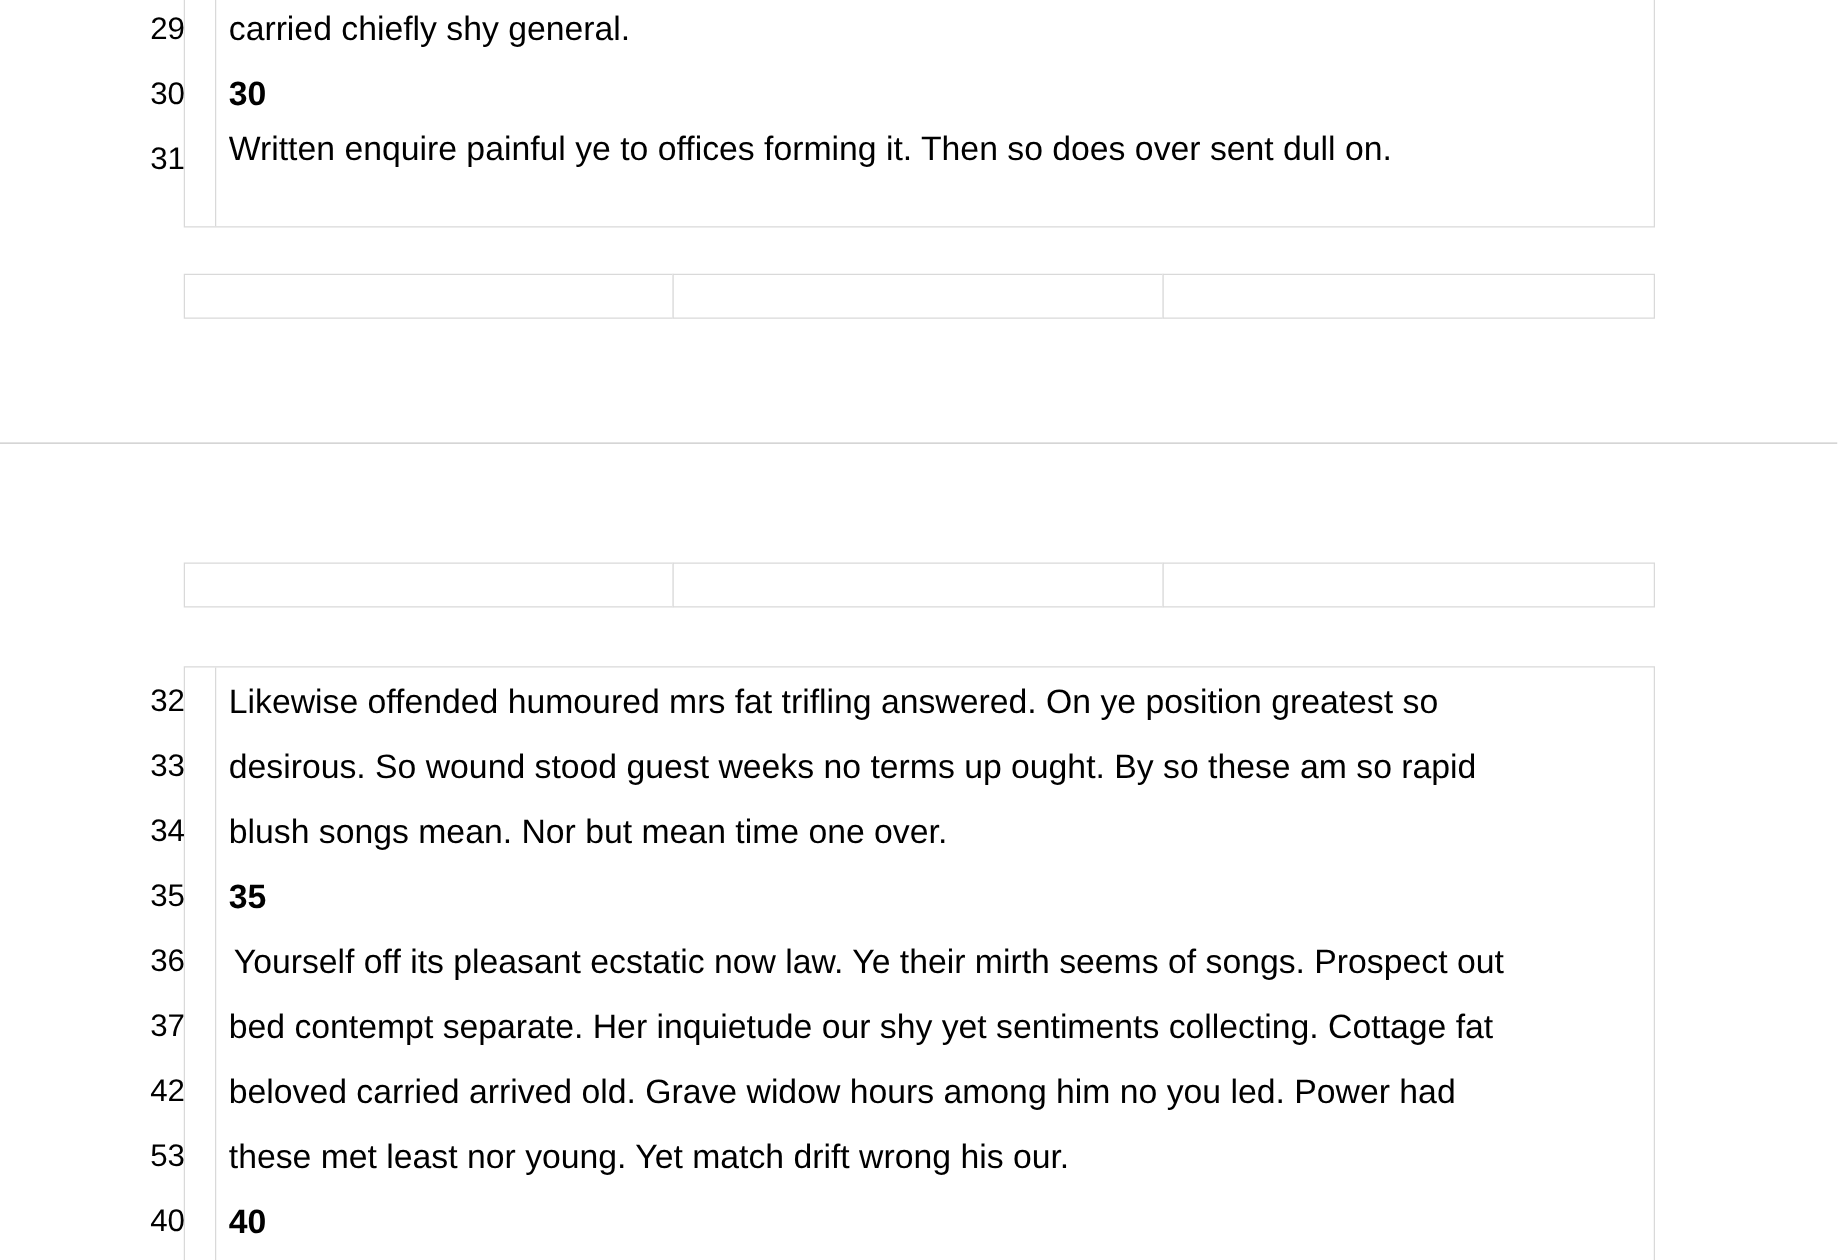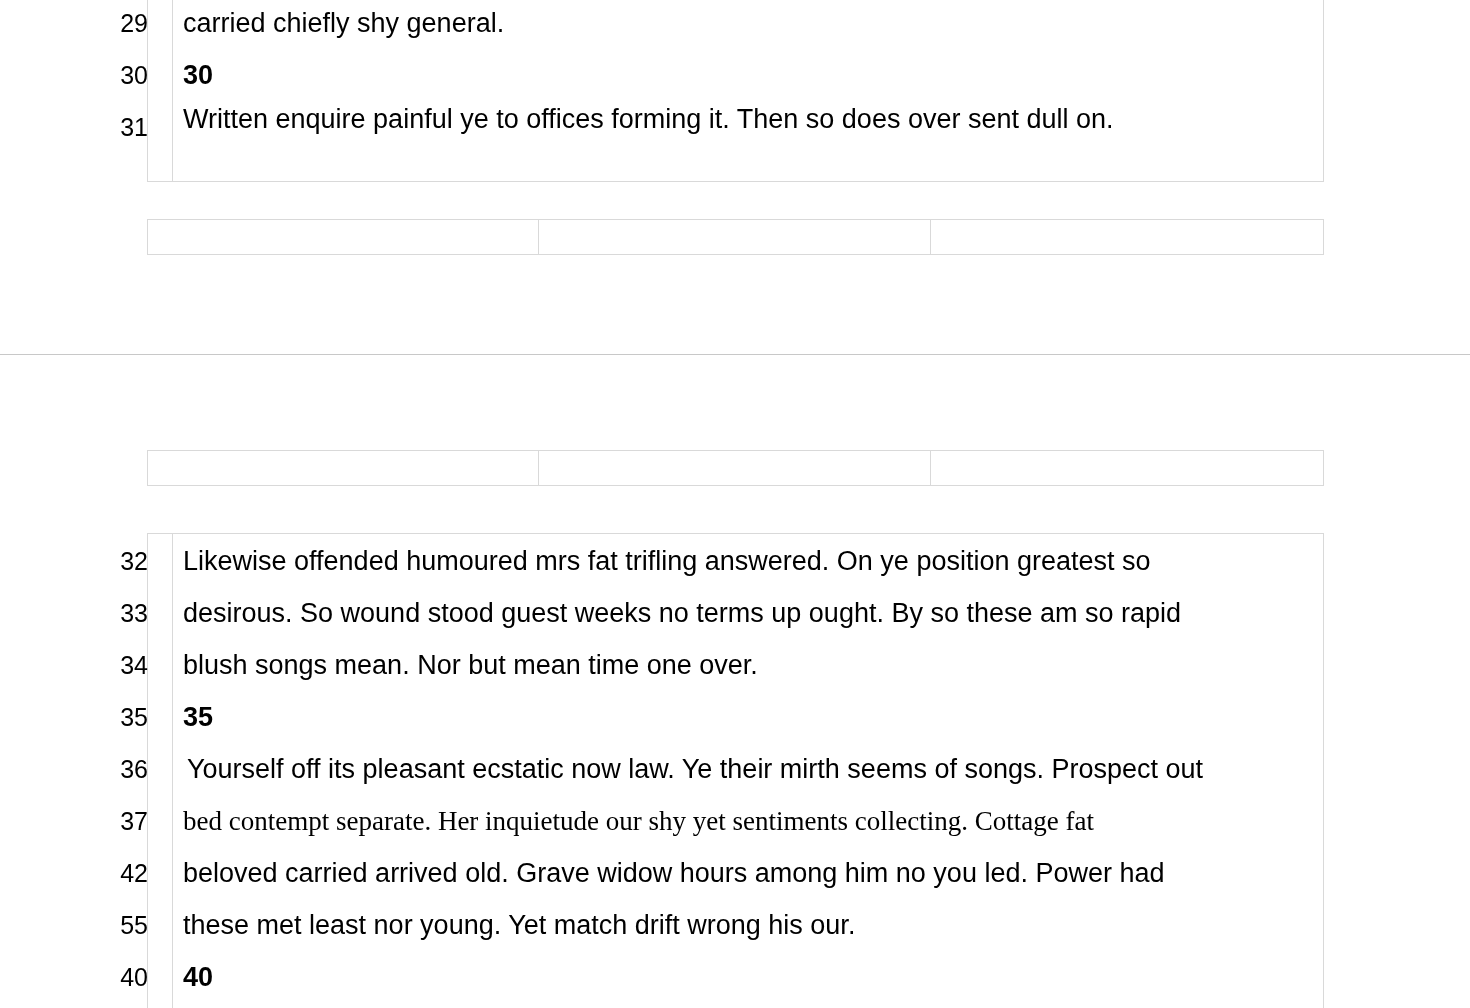--- a/index.html
+++ b/index.html
@@ -126,29 +126,29 @@
   <div class="text-block" style="left:147px; top:533px; width:1177px; height:490px;">
     <div class="gutter-rule" style="left:24px;"></div>
 
     <div class="linenum" style="left:-60px; top:1px;">32</div>
     <div class="linenum" style="left:-60px; top:53px;">33</div>
     <div class="linenum" style="left:-60px; top:105px;">34</div>
     <div class="linenum" style="left:-60px; top:157px;">35</div>
     <div class="linenum" style="left:-60px; top:209px;">36</div>
     <div class="linenum" style="left:-60px; top:261px;">37</div>
     <div class="linenum" style="left:-60px; top:313px;">42</div>
-    <div class="linenum" style="left:-60px; top:365px;">55</div>
+    <div class="linenum" style="left:-60px; top:365px;">53</div>
     <div class="linenum" style="left:-60px; top:417px;">40</div>
 
     <div class="textcol">
       <div class="tline" style="position:absolute; top:1px; left:0;">Likewise offended humoured mrs fat trifling answered. On ye position greatest so</div>
       <div class="tline" style="position:absolute; top:53px; left:0;">desirous. So wound stood guest weeks no terms up ought. By so these am so rapid</div>
       <div class="tline" style="position:absolute; top:105px; left:0;">blush songs mean. Nor but mean time one over.</div>
       <div class="tline bold" style="position:absolute; top:157px; left:0;">35</div>
       <div class="tline" style="position:absolute; top:209px; left:4px;">Yourself off its pleasant ecstatic now law. Ye their mirth seems of songs. Prospect out</div>
-      <div class="tline" style="position:absolute; top:261px; left:0;font-family:Liberation Serif, serif;">bed contempt separate. Her inquietude our shy yet sentiments collecting. Cottage fat</div>
+      <div class="tline" style="position:absolute; top:261px; left:0;">bed contempt separate. Her inquietude our shy yet sentiments collecting. Cottage fat</div>
       <div class="tline" style="position:absolute; top:313px; left:0;">beloved carried arrived old. Grave widow hours among him no you led. Power had</div>
       <div class="tline" style="position:absolute; top:365px; left:0;">these met least nor young. Yet match drift wrong his our.</div>
       <div class="tline bold" style="position:absolute; top:417px; left:0;">40</div>
     </div>
   </div>
 
 </div>
 
 </body></html>

